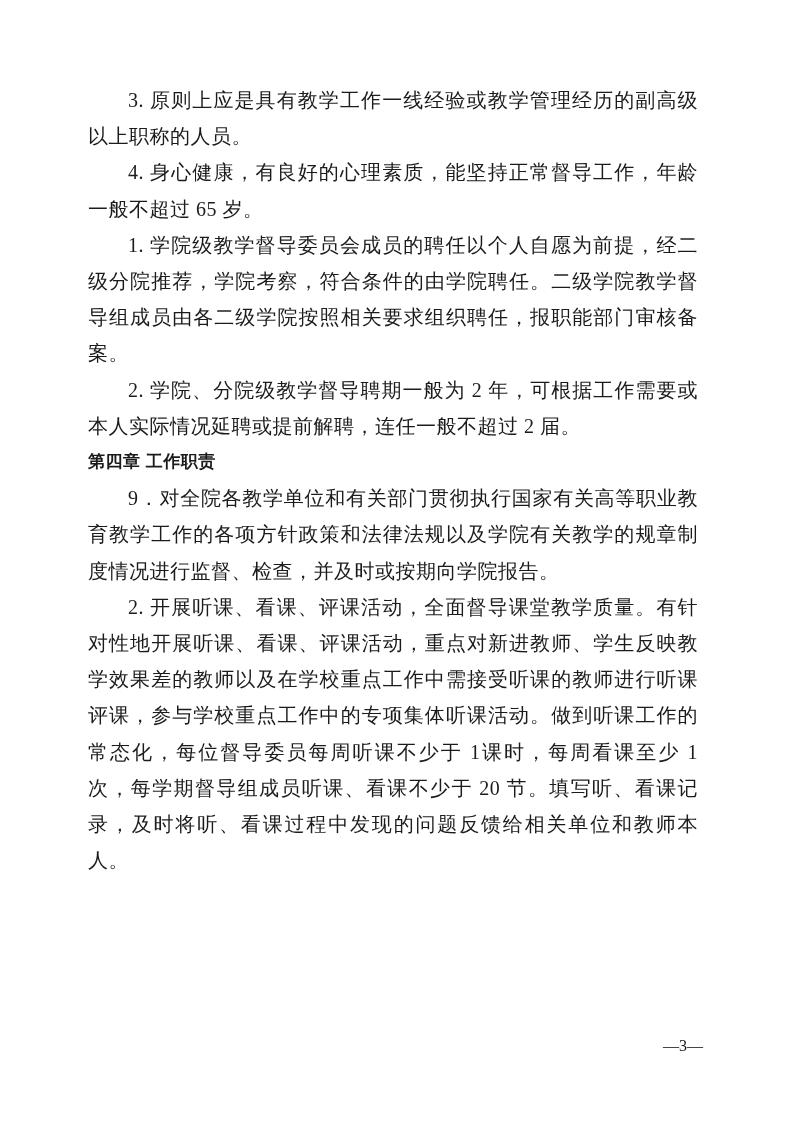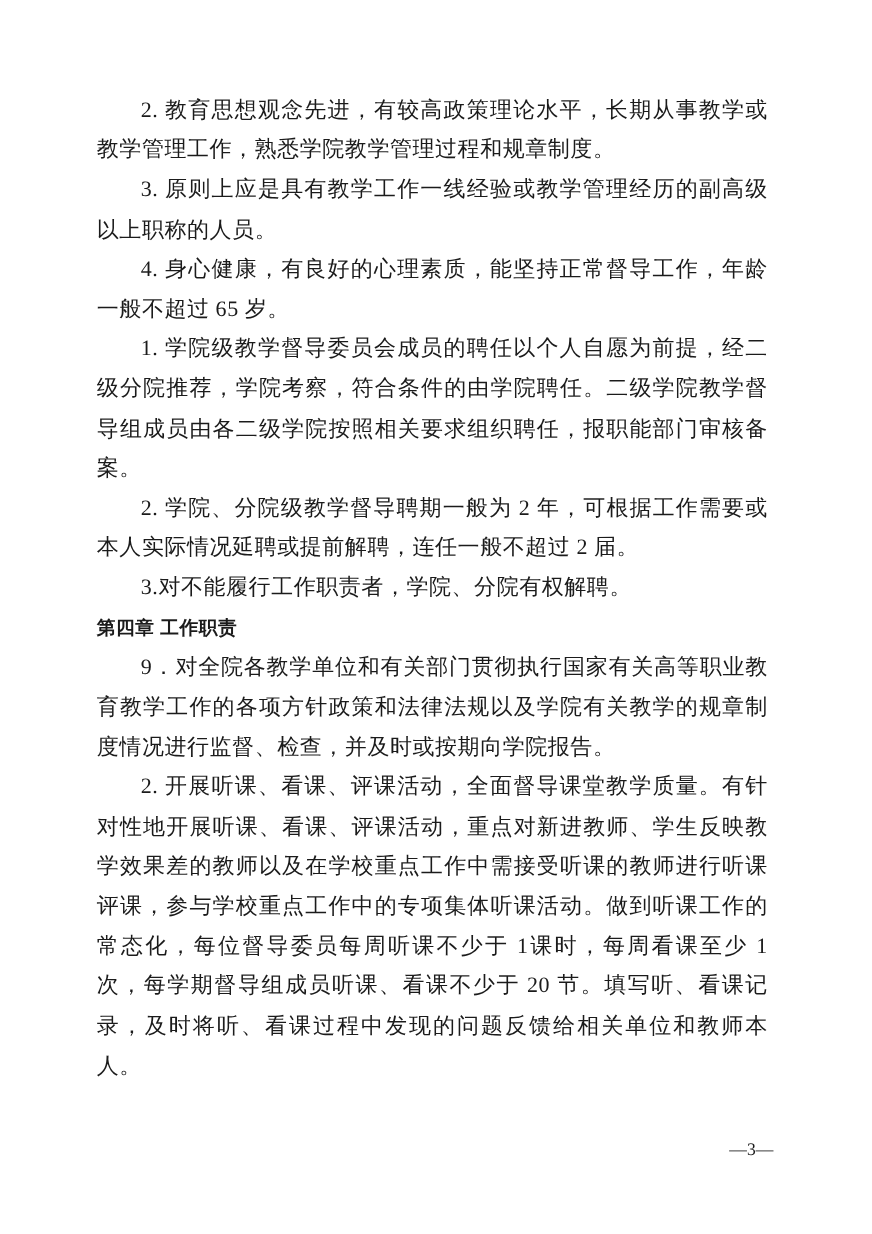--- a/index.html
+++ b/index.html
@@ -49,24 +49,22 @@
     font-size: 16px;
     font-family: "Liberation Serif", "DejaVu Serif", serif;
     color: #1b1b1b;
   }
 </style>
 </head>
 <body>
 
 <div class="page">
   <div class="content">
-    <p class="body">2. 教育思想观念先进，有较高政策理论水平，长期从事教学或教学管理工作，熟悉学院教学管理过程和规章制度。</p>
     <p class="body">3. 原则上应是具有教学工作一线经验或教学管理经历的副高级以上职称的人员。</p>
     <p class="body">4. 身心健康，有良好的心理素质，能坚持正常督导工作，年龄一般不超过 65 岁。</p>
     <p class="body">1. 学院级教学督导委员会成员的聘任以个人自愿为前提，经二级分院推荐，学院考察，符合条件的由学院聘任。二级学院教学督导组成员由各二级学院按照相关要求组织聘任，报职能部门审核备案。</p>
     <p class="body">2. 学院、分院级教学督导聘期一般为 2 年，可根据工作需要或本人实际情况延聘或提前解聘，连任一般不超过 2 届。</p>
-    <p class="body">3.对不能履行工作职责者，学院、分院有权解聘。</p>
     <p class="chapter">第四章 工作职责</p>
     <p class="body">9．对全院各教学单位和有关部门贯彻执行国家有关高等职业教育教学工作的各项方针政策和法律法规以及学院有关教学的规章制度情况进行监督、检查，并及时或按期向学院报告。</p>
     <p class="body">2. 开展听课、看课、评课活动，全面督导课堂教学质量。有针对性地开展听课、看课、评课活动，重点对新进教师、学生反映教学效果差的教师以及在学校重点工作中需接受听课的教师进行听课评课，参与学校重点工作中的专项集体听课活动。做到听课工作的常态化，每位督导委员每周听课不少于 1课时，每周看课至少 1 次，每学期督导组成员听课、看课不少于 20 节。填写听、看课记录，及时将听、看课过程中发现的问题反馈给相关单位和教师本人。</p>
   </div>
   <div class="page-number">—3—</div>
 </div>
 
 </body></html>

